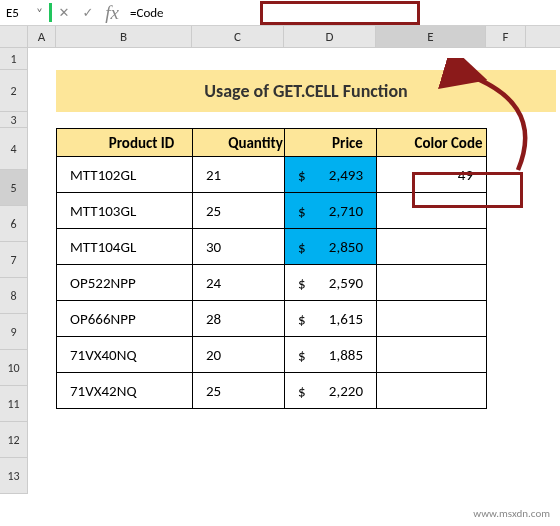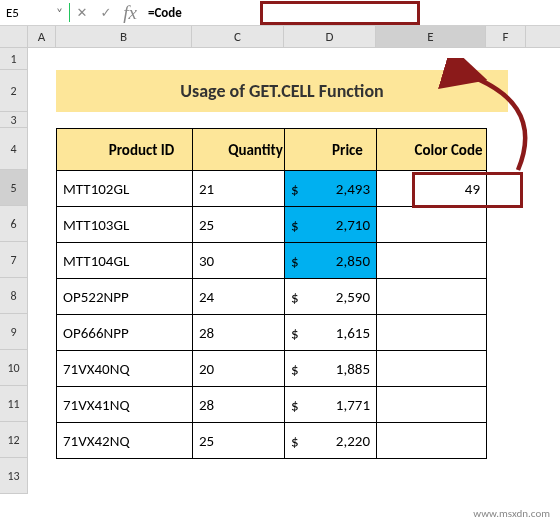--- a/index.html
+++ b/index.html
@@ -1,23 +1,23 @@
 <!DOCTYPE html>
 <html><head>
 <meta charset="utf-8">
 <style>
   * { box-sizing: border-box; font-family: Calibri, Arial, sans-serif; }
   body { margin: 0; background: #fff; width: 560px; height: 526px; overflow: hidden; position: relative; }
   
   .formula-bar { display: flex; align-items: center; height: 26px; border-bottom: 1px solid #d0d0d0; background: #fff; font-size: 13px; }
-  .name-box { width: 70px; padding: 2px 6px; border-right: 1px solid #22c55e; display: flex; align-items: center; justify-content: center; }
+  .name-box { width: 52px; padding: 2px 6px; border-right: 3px solid #22c55e; display: flex; align-items: center; justify-content: center; }
   .name-box .dd { margin-left: auto; color: #666; }
   .fb-btn { width: 24px; text-align: center; color: #888; cursor: pointer; }
   .fx { font-style: italic; font-family: 'Times New Roman', serif; font-size: 19px; }
-  .formula-input { flex: 1; padding: 2px 6px; font-weight: bold; }
+  .formula-input { flex: 1; padding: 2px 6px; }
   .formula-highlight { position: absolute; border: 3px solid #8b1a1a; height: 24px; left: 260px; top: 1px; width: 160px; pointer-events: none; }
   
   .col-headers { display: flex; height: 22px; background: #e6e6e6; border-bottom: 1px solid #ccc; }
   .corner { width: 28px; border-right: 1px solid #ccc; background: #e6e6e6; }
   .col-h { text-align: center; font-size: 13px; color: #333; border-right: 1px solid #ccc; line-height: 22px; }
   .col-A { width: 28px; }
   .col-B { width: 136px; }
   .col-C { width: 92px; }
   .col-D { width: 92px; }
   .col-E { width: 110px; }
@@ -29,26 +29,26 @@
   .row-h { width: 28px; background: #e6e6e6; border-right: 1px solid #ccc; border-bottom: 1px solid #ccc; text-align: center; font-size: 12px; color: #333; display: flex; align-items: center; justify-content: center; }
   .row-h.active { background: #d0d0d0; }
   .row-h.r1 { height: 22px; }
   .row-h.r2 { height: 42px; }
   .row-h.r3 { height: 16px; }
   .row-h.r4 { height: 42px; }
   .row-h.rd { height: 36px; }
   
   .cells { position: relative; flex: 1; }
   
-  .title-band { position: absolute; left: 28px; top: 22px; width: 452px; height: 42px; background: #fde699; display: flex; align-items: center; justify-content: center; font-weight: bold; font-size: 18px; color: #333; }
+  .title-band { position: absolute; left: 28px; top: 22px; width: 500px; height: 42px; background: #fde699; display: flex; align-items: center; justify-content: center; font-weight: bold; font-size: 18px; color: #333; }
   
   table.data { position: absolute; left: 28px; top: 80px; border-collapse: collapse; }
   table.data th, table.data td { border: 1px solid #000; font-size: 15px; }
-  table.data th { background: #fde699; font-weight: bold; height: 42px; text-align: center; padding-left: 35px; }
-  table.data td { height: 36px; padding: 0 6px; background: #fff; }
+  table.data th { background: #fde699; font-weight: bold; height: 28px; text-align: center; padding-left: 35px; }
+  table.data td { height: 36px; padding: 0 13px; background: #fff; }
   .w-pid { width: 136px; }
   .w-qty { width: 92px; }
   .w-prc { width: 92px; }
   .w-cc { width: 110px; text-align: right; }
   .price-cell { display: flex; justify-content: space-between; width: 100%; }
   .hl { background: #00b0f0 !important; }
   
   .sel-cell { position: absolute; border: 3px solid #8b1a1a; left: 384px; top: 124px; width: 111px; height: 36px; pointer-events: none; z-index: 5; }
   
   .arrow-svg { position: absolute; left: 370px; top: 10px; pointer-events: none; z-index: 6; }
@@ -170,31 +170,20 @@
             <td class="w-qty">20</td>
             <td class="w-prc">
               <div class="price-cell">
                 <span>$</span>
                 <span>1,885</span>
               </div>
             </td>
             <td class="w-cc"></td>
           </tr>
           <tr>
-            <td class="w-pid">71VX41NQ</td>
-            <td class="w-qty">28</td>
-            <td class="w-prc">
-              <div class="price-cell">
-                <span>$</span>
-                <span>1,771</span>
-              </div>
-            </td>
-            <td class="w-cc"></td>
-          </tr>
-          <tr>
             <td class="w-pid">71VX42NQ</td>
             <td class="w-qty">25</td>
             <td class="w-prc">
               <div class="price-cell">
                 <span>$</span>
                 <span>2,220</span>
               </div>
             </td>
             <td class="w-cc"></td>
           </tr>

